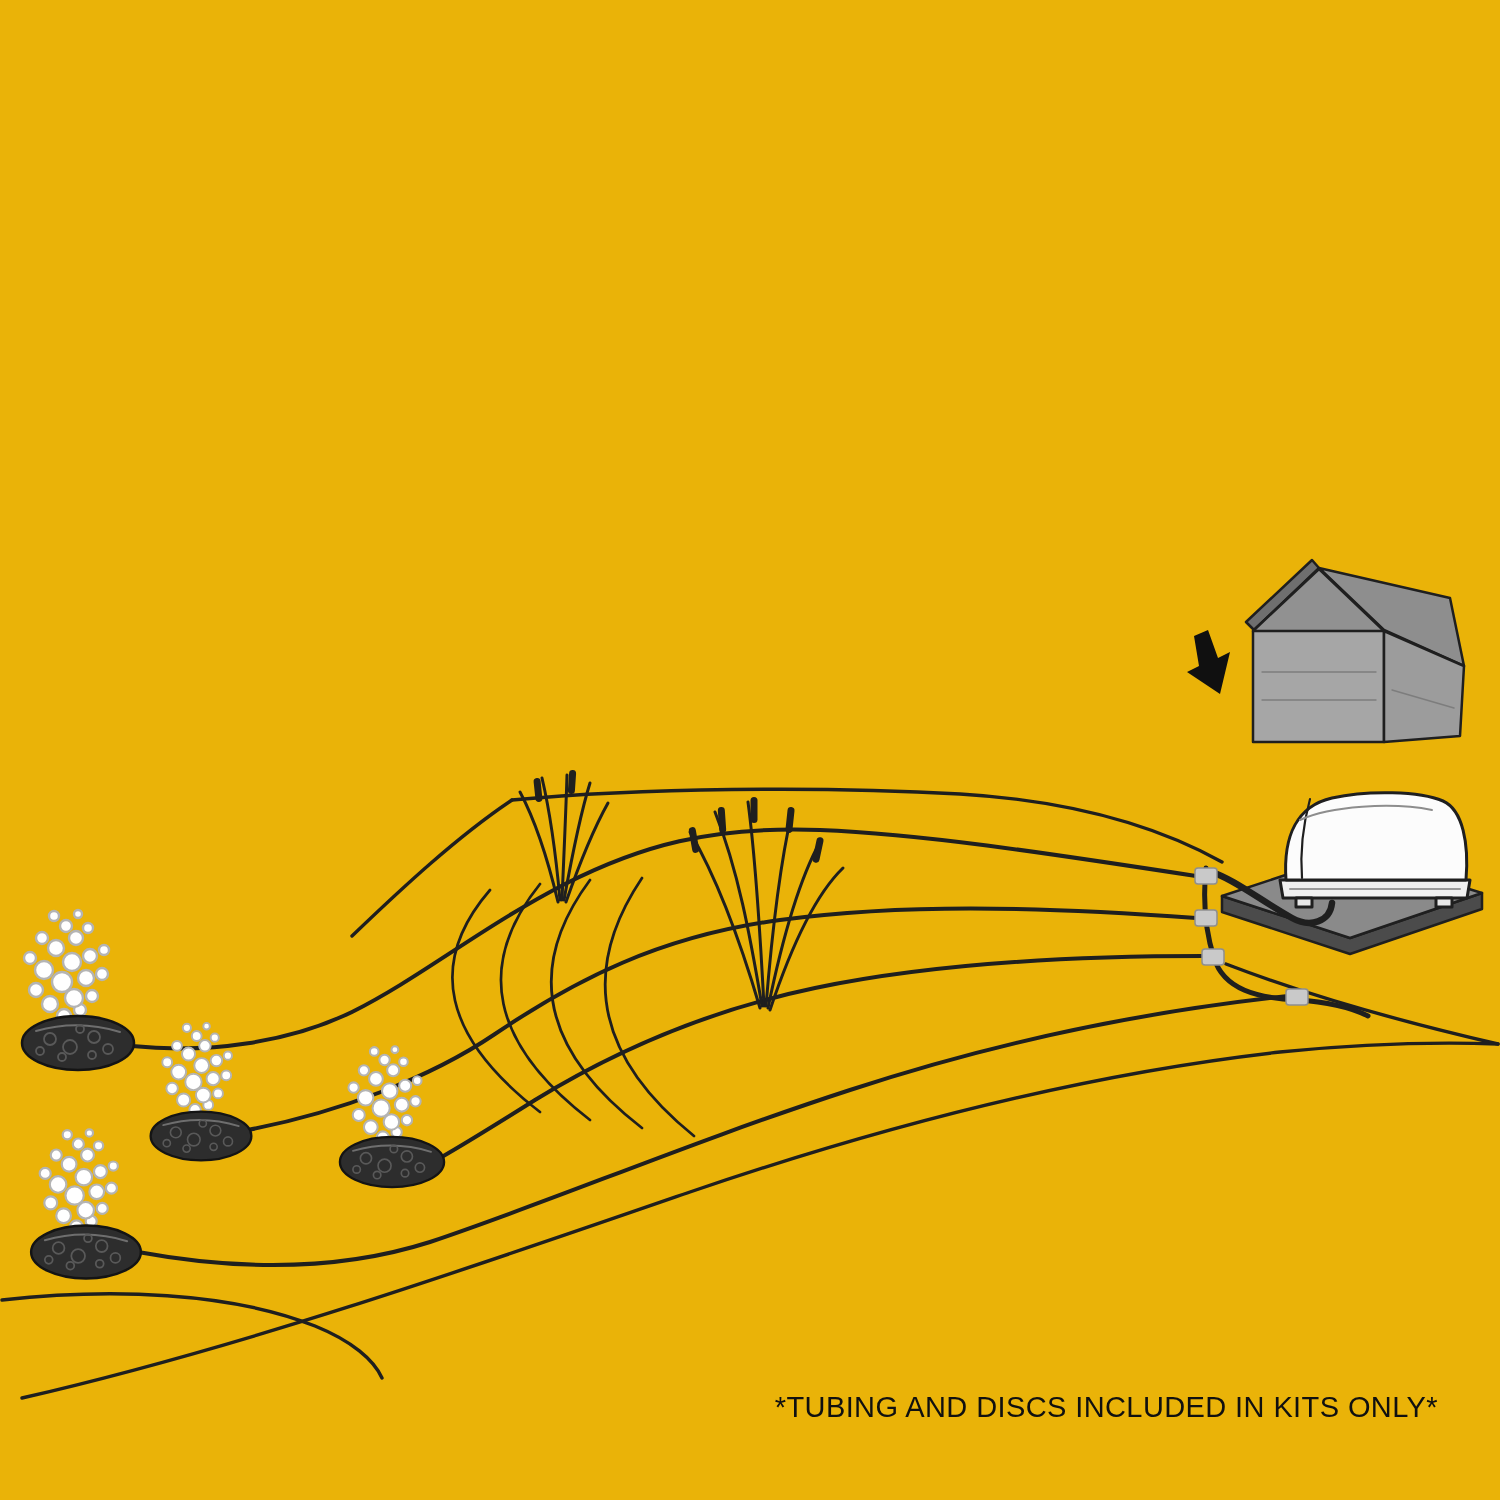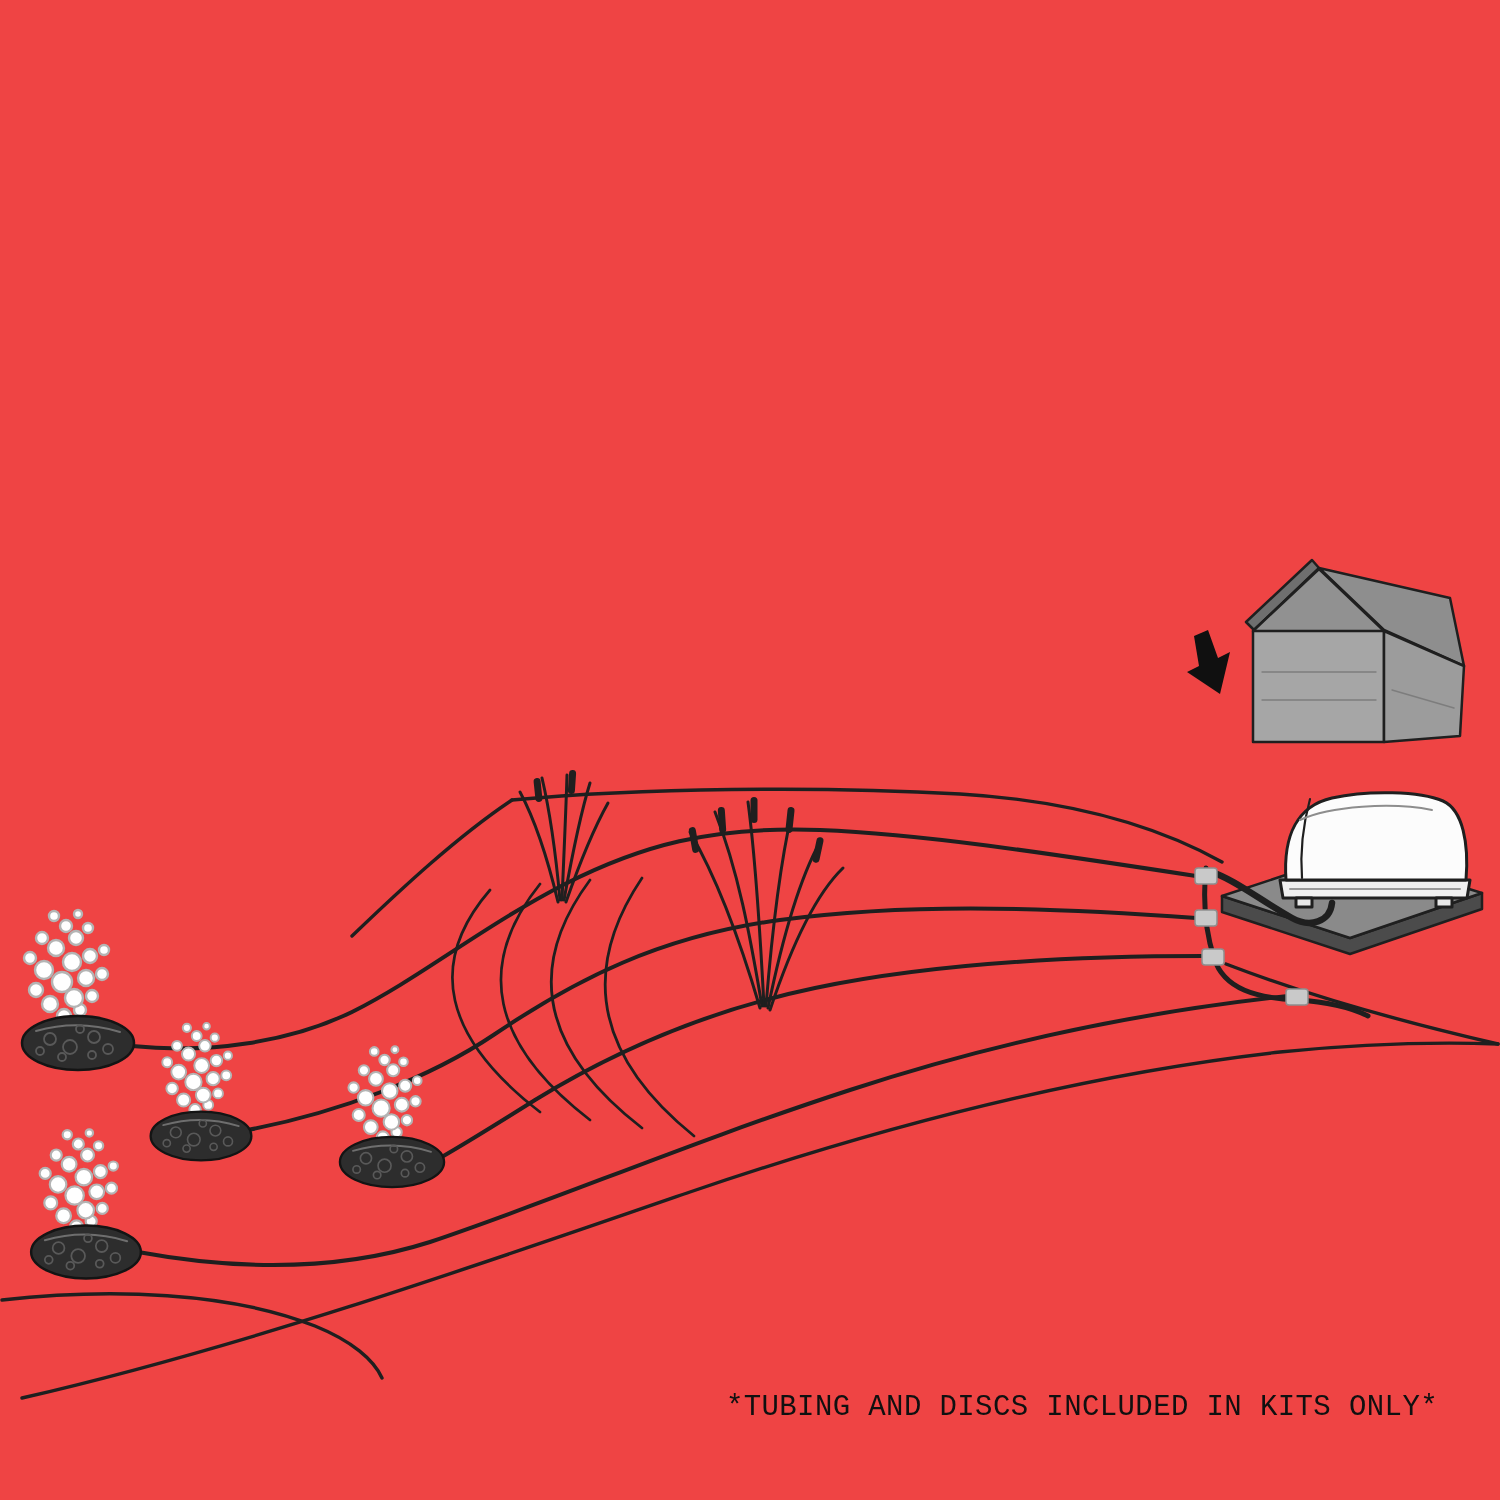--- a/index.html
+++ b/index.html
@@ -4,23 +4,23 @@
 <style>
   html, body {
     margin: 0;
     padding: 0;
     background: #ffffff;
   }
   .stage {
     position: relative;
     width: 1500px;
     height: 1500px;
-    background: #ef4444;
+    background: #eab308;
     overflow: hidden;
-    font-family: Liberation Mono, monospace;
+    font-family: Liberation Sans, sans-serif;
   }
   .stage svg {
     position: absolute;
     inset: 0;
     width: 1500px;
     height: 1500px;
     display: block;
   }
   .footnote {
     position: absolute;

